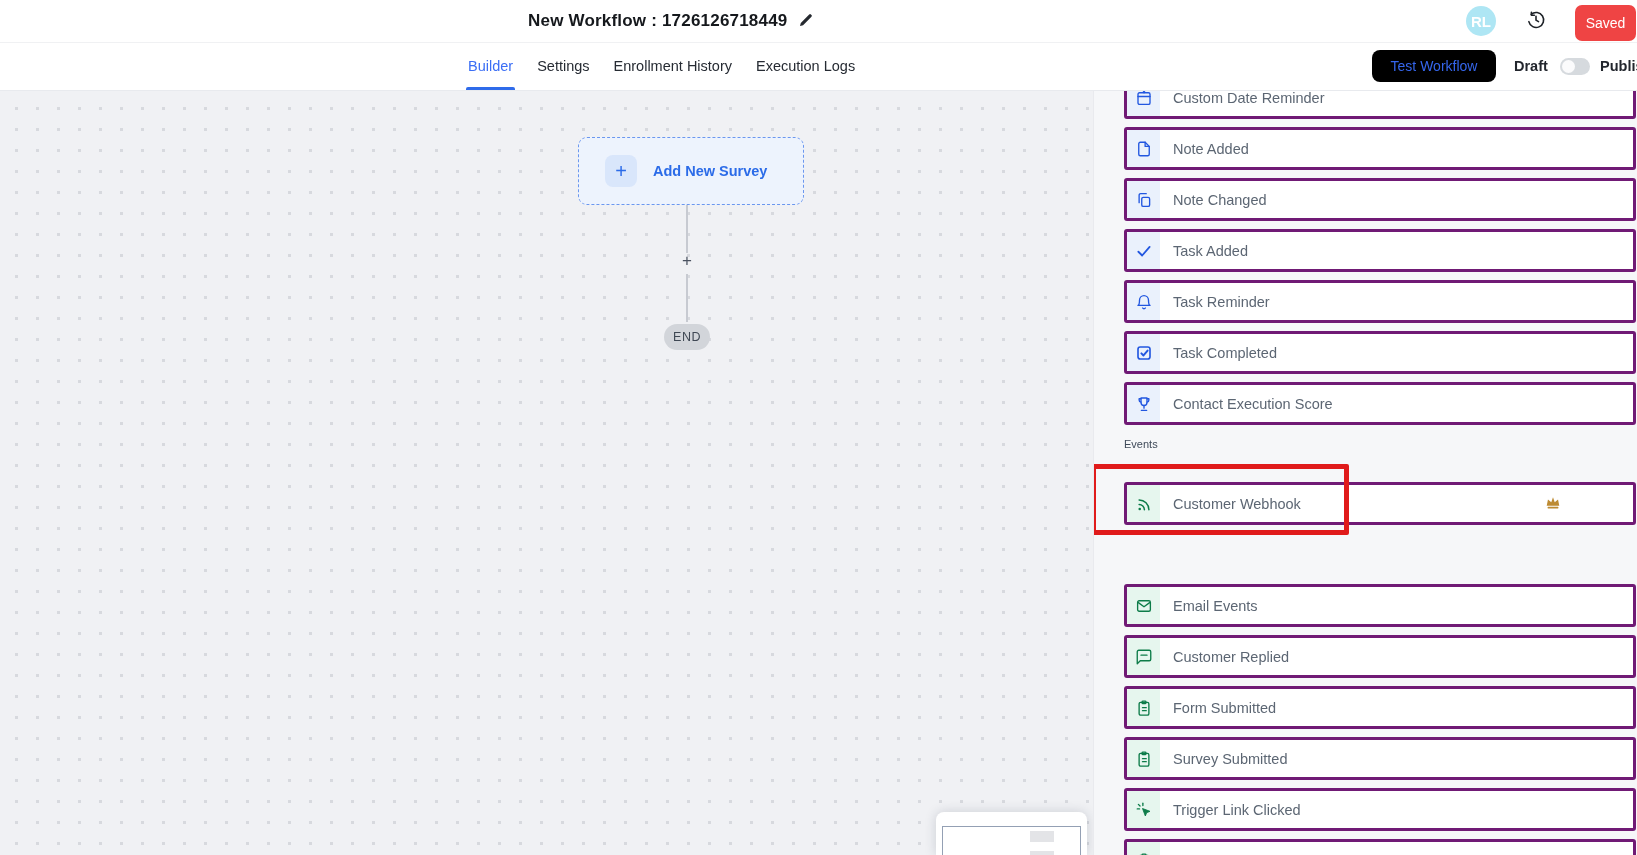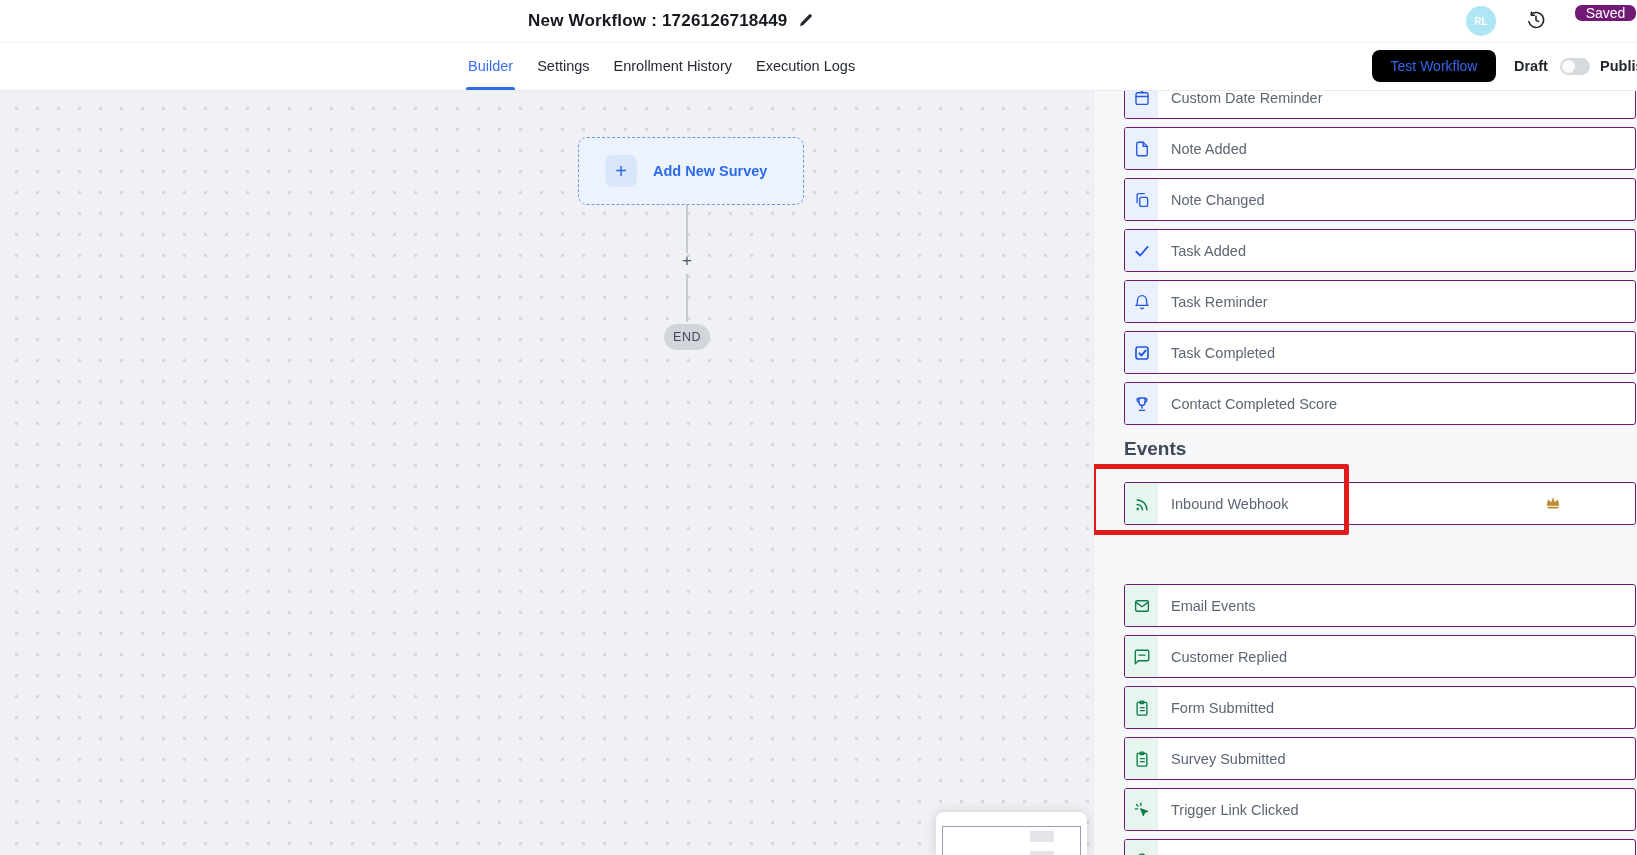--- a/index.html
+++ b/index.html
@@ -8,24 +8,24 @@
     background:#fff;font-family:"Liberation Sans","DejaVu Sans",sans-serif;
     -webkit-font-smoothing:antialiased;
   }
   
   .header{position:absolute;top:0;left:0;right:0;height:42px;background:#fff;border-bottom:1px solid #f0f1f3;z-index:10;}
   .title-wrap{position:absolute;left:528px;top:0;height:42px;display:flex;align-items:center;gap:11px;}
   .page-title{font-size:17px;font-weight:600;color:#15181c;letter-spacing:.2px;}
   .icon-btn{background:none;border:none;padding:0;display:flex;align-items:center;justify-content:center;cursor:pointer;}
   .edit-btn svg{width:16px;height:16px;}
   .avatar{position:absolute;left:1466px;top:6px;width:30px;height:30px;border-radius:50%;background:#aee6f4;color:#fff;
-    font-size:10px;font-weight:700;display:flex;align-items:center;justify-content:center;cursor:pointer;}
+    font-size:15px;font-weight:700;display:flex;align-items:center;justify-content:center;cursor:pointer;}
   .history-btn{position:absolute;left:1526px;top:11px;width:20px;height:20px;color:#1d2127;}
   .history-btn svg{width:20px;height:20px;}
-  .saved-btn{position:absolute;left:1575px;top:5px;width:61px;height:16px;background:#701a75;color:#fff;border:none;
+  .saved-btn{position:absolute;left:1575px;top:5px;width:61px;height:36px;background:#ef4444;color:#fff;border:none;
     border-radius:7px;font-size:14px;font-family:inherit;display:flex;align-items:center;justify-content:center;cursor:pointer;}
   
   .tabbar{position:absolute;top:42px;left:0;right:0;height:48px;background:#fff;border-bottom:1px solid #e8eaee;z-index:9;}
   .tabs{position:absolute;left:468px;top:0;height:100%;display:flex;gap:24px;}
   .tab{position:relative;display:flex;align-items:center;font-size:14.5px;color:#262b33;cursor:pointer;white-space:nowrap;}
   .tab.active{color:#3b6ef5;}
   .tab.active::after{content:'';position:absolute;left:-2px;right:-2px;bottom:0;height:3px;background:#2f6bea;border-radius:2px 2px 0 0;}
   .test-workflow-btn{position:absolute;left:1372px;top:8px;width:124px;height:32px;border-radius:8px;background:#000000;
     color:#3566ec;font-size:14px;font-family:inherit;border:none;display:flex;align-items:center;justify-content:center;cursor:pointer;}
   .draft-label{position:absolute;left:1514px;top:0;height:48px;display:flex;align-items:center;font-size:14.5px;color:#22262d;font-weight:600;}
@@ -46,29 +46,29 @@
   .connector-plus{position:absolute;left:679px;top:161px;width:16px;text-align:center;font-size:17px;color:#4a5260;cursor:pointer;}
   .end-pill{position:absolute;left:664px;top:234px;width:46px;height:26px;border-radius:13px;background:#d2d5da;color:#3f4854;
     font-size:12.5px;letter-spacing:.5px;display:flex;align-items:center;justify-content:center;}
   .minimap{position:absolute;left:936px;top:722px;width:151px;height:43px;background:#fff;border-radius:8px 8px 0 0;
     box-shadow:0 0 12px rgba(40,50,70,.18);cursor:pointer;}
   .minimap-view{position:absolute;left:6px;top:14px;right:6px;height:40px;border:1.6px solid #94a0b4;background:#fff;}
   .mini-node{position:absolute;background:#e3e4e7;width:24px;height:11px;left:87px;}
   .mini-node.n1{top:4px;} .mini-node.n2{top:24px;}
   
   .sidebar{position:absolute;top:90px;left:1093px;right:0;bottom:0;background:#f6f7f9;border-left:1px solid #e9eaee;overflow:hidden;}
-  .srow{position:absolute;left:30px;width:512px;height:43px;background:#fff;border:1px solid #701a75;border-radius:3px;
+  .srow{position:absolute;left:30px;width:512px;height:43px;background:#fff;border:3px solid #701a75;border-radius:3px;
     display:flex;align-items:center;box-sizing:border-box;cursor:pointer;}
   .icon-cell{width:33px;align-self:stretch;display:flex;align-items:center;justify-content:center;border-radius:2px 0 0 2px;flex:none;}
   .srow.blue .icon-cell{background:#eaf1fc;color:#2257e0;}
   .srow.green .icon-cell{background:#e6f6ee;color:#0d7c49;}
   .srow-label{margin-left:13px;font-size:14.5px;color:#5c6673;white-space:nowrap;}
   .srow svg{width:18px;height:18px;}
   .stroke{fill:none;stroke:currentColor;stroke-width:1.8;stroke-linecap:round;stroke-linejoin:round;}
-  .events-header{position:absolute;left:30px;top:348px;font-size:19px;font-weight:700;color:#3f4a59;}
+  .events-header{position:absolute;left:30px;top:348px;font-size:11px;font-weight:400;color:#3f4a59;}
   .red-highlight{position:absolute;left:-3px;top:374px;width:248px;height:61px;border:5px solid #e01b1b;border-radius:2px;z-index:6;pointer-events:none;}
   .crown{position:absolute;left:450px;top:403px;width:18px;height:18px;color:#bd8b33;z-index:2;}
   .crown svg{width:18px;height:18px;fill:currentColor;}
 </style>
 </head>
 <body>
 
 <div class="header">
   <div class="title-wrap">
     <span class="page-title">New Workflow : 1726126718449</span>
@@ -193,38 +193,38 @@
   <div class="srow blue" style="top:292px">
     <div class="icon-cell">
       <svg viewBox="0 0 24 24" class="stroke">
           <path d="M8 4h8v6a4 4 0 0 1-8 0z"></path>
           <path d="M8 5H5.5v1.5A3 3 0 0 0 8 9.5"></path>
           <path d="M16 5h2.5v1.5a3 3 0 0 1-2.5 3"></path>
           <path d="M12 14v3.5"></path>
           <path d="M8.5 20.5h7"></path>
         </svg>
     </div>
-    <span class="srow-label">Contact Completed Score</span>
+    <span class="srow-label">Contact Execution Score</span>
   </div>
 
   <div class="events-header">Events</div>
 
   <div class="red-highlight"></div>
 
   <div class="srow green" style="top:392px">
     <div class="icon-cell">
       <svg viewBox="0 0 24 24">
           <g class="stroke" style="stroke-width:2">
             <path d="M5.5 12.5a7 7 0 0 1 7 7"></path>
             <path d="M5.5 6.5A13 13 0 0 1 18.5 19.5"></path>
           </g>
           <circle cx="6.3" cy="18.7" r="1.7" fill="currentColor"></circle>
         </svg>
     </div>
-    <span class="srow-label">Inbound Webhook</span>
+    <span class="srow-label">Customer Webhook</span>
   </div>
   <div class="crown">
     <svg viewBox="0 0 24 24">
         <path d="M3.6 17l1.7-8.3 4.4 3.6L12 5.6l2.3 6.7 4.4-3.6L20.4 17z"></path>
         <rect x="4.8" y="18.4" width="14.4" height="2.2" rx="0.6"></rect>
       </svg>
   </div>
 
 
   <div class="srow green" style="top:494px">

